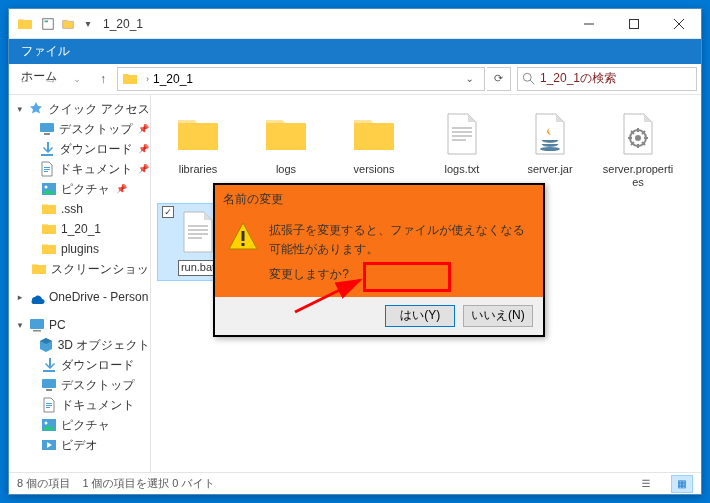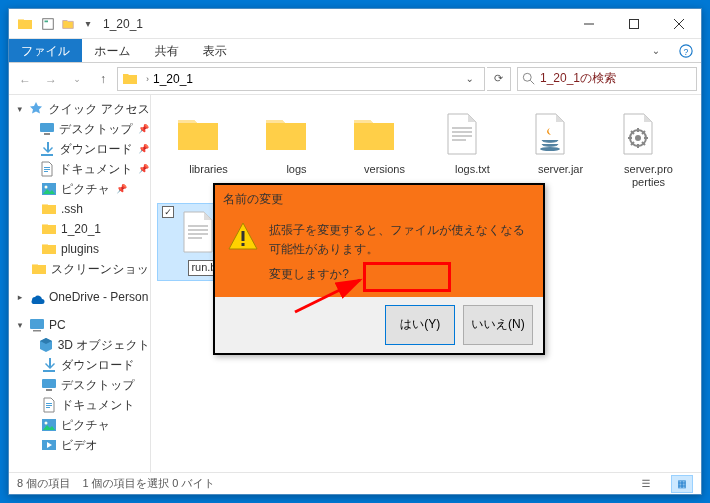--- a/index.html
+++ b/index.html
@@ -5,21 +5,21 @@
 * { box-sizing: border-box; margin: 0; padding: 0; font-family: "Segoe UI", "Meiryo", sans-serif; }
 body { background: #0078d4; width: 710px; height: 503px; overflow: hidden; position: relative; }
 .window { position: absolute; top: 8px; left: 8px; width: 694px; height: 487px; background: #fff; border: 1px solid #4a8bc2; box-shadow: 0 2px 8px rgba(0,0,0,0.3); display: flex; flex-direction: column; }
 .titlebar { height: 30px; display: flex; align-items: center; background: #fff; border-bottom: 1px solid #e5e5e5; }
 .titlebar .folder-mini { width: 16px; height: 16px; margin: 0 6px 0 8px; }
 .titlebar .qat { display: flex; gap: 2px; align-items: center; }
 .titlebar .qat .qa { width: 18px; height: 18px; display: flex; align-items: center; justify-content: center; color: #555; font-size: 10px; }
 .titlebar .title { margin-left: 6px; font-size: 12px; color: #333; }
 .titlebar .spacer { flex: 1; }
 .titlebar .wbtn { width: 45px; height: 30px; display: flex; align-items: center; justify-content: center; color: #333; font-size: 10px; }
-.ribbon { height: 24px; display: flex; align-items: stretch; border-bottom: 1px solid #d0d0d0; font-size: 12px; }
+.ribbon { height: 24px; display: flex; align-items: stretch; border-bottom: 1px solid #d0d0d0; font-size: 12px; flex-direction: column; }
 .ribbon .tab { padding: 4px 12px; color: #333; cursor: pointer; }
 .ribbon .tab.file { background: #1979ca; color: #fff; }
 .ribbon .expand { margin-left: auto; width: 30px; display: flex; align-items: center; justify-content: center; color: #555; font-size: 10px;}
 .ribbon .help { width: 30px; display: flex; align-items: center; justify-content: center; color: #1979ca; font-size: 12px;}
 .addrbar { height: 32px; display: flex; align-items: center; padding: 3px 4px; gap: 2px; border-bottom: 1px solid #e5e5e5; }
 .addrbar .navbtn { width: 24px; height: 24px; display: flex; align-items: center; justify-content: center; color: #999; border-radius: 2px; font-size: 12px; }
 .addrbar .navbtn.en { color: #555; }
 .addrbar .path { flex: 1; height: 24px; border: 1px solid #ccc; display: flex; align-items: center; padding: 0 4px; font-size: 12px; }
 .addrbar .path .fico { width: 16px; height: 16px; margin-right: 4px; }
 .addrbar .path .chev { color: #666; font-size: 9px; padding: 0 4px; }
@@ -36,34 +36,34 @@
 .tree-item .arrow { width: 10px; font-size: 9px; color: #555; text-align: center; }
 .tree-item .ico { width: 16px; height: 16px; flex-shrink: 0; }
 .tree-item .lbl { color: #333; }
 .tree-item.l2 { padding-left: 18px; }
 .content { flex: 1; position: relative; background: #fff; overflow: auto; }
 .files { display: flex; flex-wrap: wrap; padding: 10px 6px; gap: 8px 6px; align-content: flex-start; }
 .fitem { width: 82px; display: flex; flex-direction: column; align-items: center; text-align: center; font-size: 11px; padding: 4px 2px; border: 1px solid transparent; position: relative; }
 .fitem.sel { background: #cce8ff; border: 1px solid #99d1ff; }
 .fitem .check { position: absolute; top: 2px; left: 4px; width: 12px; height: 12px; border: 1px solid #666; background: #fff; font-size: 9px; line-height: 10px; text-align: center; color: #333;}
 .fitem .ficon { width: 48px; height: 48px; margin-bottom: 4px; }
-.fitem .fname { word-break: break-all; color: #333; line-height: 1.2; border: 1px solid transparent; margin-left: 21px;}
+.fitem .fname { word-break: break-all; color: #333; line-height: 1.2; border: 1px solid transparent;}
 .fitem.sel .fname { border: 1px solid #666; background: #fff; padding: 0 2px;}
 .statusbar { height: 22px; border-top: 1px solid #e5e5e5; display: flex; align-items: center; padding: 0 8px; font-size: 11px; color: #555; gap: 12px; }
 .statusbar .spacer { flex: 1; }
 .statusbar .vbtn { width: 22px; height: 18px; border: 1px solid transparent; margin-left: 2px; display: flex; align-items: center; justify-content: center; font-size: 10px; color: #666;}
 .statusbar .vbtn.active { border-color: #99d1ff; background: #cce8ff; color: #1979ca;}
 
 .dialog { position: absolute; left: 213px; top: 183px; width: 332px; background: #f97316; border: 2px solid #000000; box-shadow: 2px 2px 6px rgba(0,0,0,0.3); font-size: 12px; }
 .dialog .dtitle { height: 28px; padding: 0 8px; display: flex; align-items: center; font-size: 12px; color: #333; }
 .dialog .dbody { padding: 8px 12px 12px 12px; display: flex; gap: 10px; }
 .dialog .warn { width: 32px; height: 32px; flex-shrink: 0; }
 .dialog .dtext { color: #333; line-height: 1.6; }
 .dialog .dbtns { padding: 8px 10px; background: #f0f0f0; display: flex; justify-content: flex-end; gap: 8px; }
-.dialog .dbtn { min-width: 70px; height: 40px; border: 1px solid #adadad; background: #e1e1e1; font-size: 12px; display: flex; align-items: center; justify-content: center; cursor: pointer; }
+.dialog .dbtn { min-width: 70px; height: 22px; border: 1px solid #adadad; background: #e1e1e1; font-size: 12px; display: flex; align-items: center; justify-content: center; cursor: pointer; }
 .dialog .dbtn.focus { border: 1px dotted #000; outline: 1px solid #0078d7; outline-offset: -1px;}
 .highlight { position: absolute; left: 363px; top: 262px; width: 88px; height: 30px; border: 3px solid #ff0000; pointer-events: none; }
 .arrow-anno { position: absolute; left: 290px; top: 272px; pointer-events: none; }
 
 svg { display: block; }
 </style>
 </head>
 <body>
 
 <div class="window">

